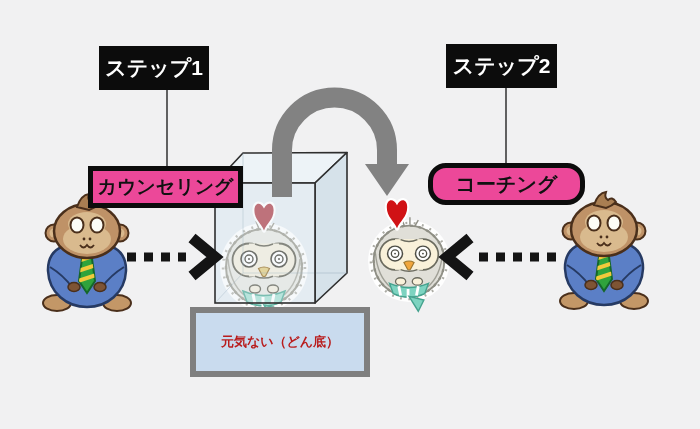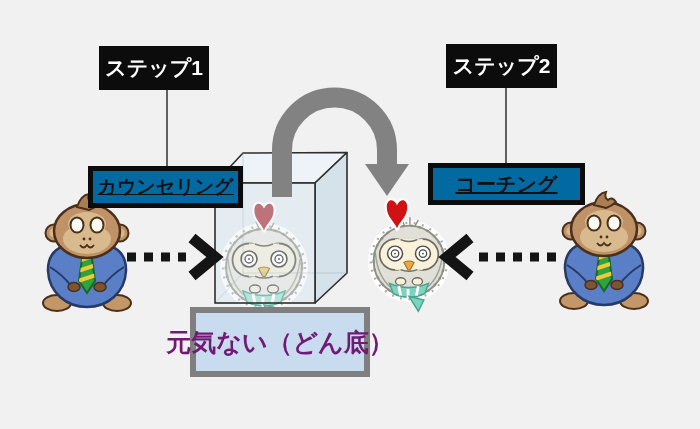--- a/index.html
+++ b/index.html
@@ -7,25 +7,25 @@
     position:relative;width:700px;height:429px;overflow:hidden;
     background:#f1f1f2;
     font-family:"Liberation Sans","DejaVu Sans",sans-serif;
   }
   .scene{position:absolute;left:0;top:0;width:700px;height:429px;}
   .box{position:absolute;display:flex;align-items:center;justify-content:center;
        box-sizing:border-box;font-weight:700;white-space:nowrap;}
   .step-box{background:#0c0c0c;color:#ffffff;font-size:21px;}
   .step1{left:99px;top:46px;width:110px;height:44px;}
   .step2{left:446px;top:44px;width:111px;height:44px;}
-  .label-box{background:#0369a1;border:5px solid #0c0c0c;color:#111111;font-size:19px;text-decoration:underline;}
+  .label-box{background:#ec4899;border:5px solid #0c0c0c;color:#111111;font-size:19px;}
   .counseling{left:88px;top:166px;width:155px;height:42px;}
-  .coaching{left:428px;top:163px;width:157px;height:42px;font-size:20px;}
+  .coaching{left:428px;top:163px;width:157px;height:42px;font-size:20px;border-radius:18px;}
   .state-box{left:190px;top:307px;width:180px;height:70px;background:#c9dbee;
-       border:6px solid #7f7f7f;color:#701a75;font-size:25px;}
+       border:6px solid #7f7f7f;color:#b91c1c;font-size:13px;}
 </style>
 </head>
 <body>
 
 <div class="stage">
 
   <svg class="scene" viewBox="0 0 700 429">
     <defs>
       <path id="heart" d="M0,21 C-3,13 -12,9 -12,-2 C-12,-11 -4,-12 0,-4 C4,-12 12,-11 12,-2 C12,9 3,13 0,21 Z"></path>
       <clipPath id="tieclip">

